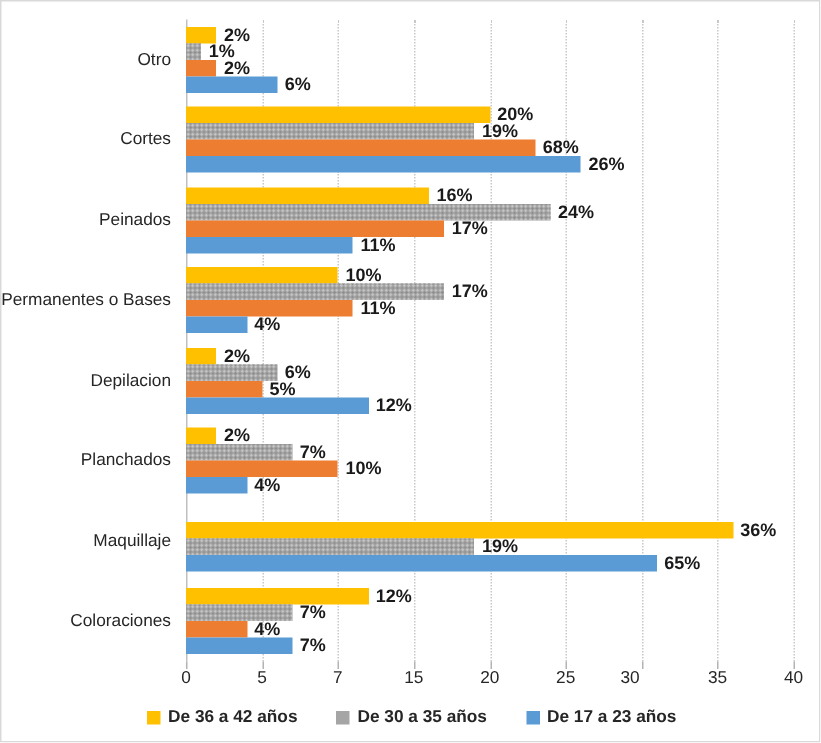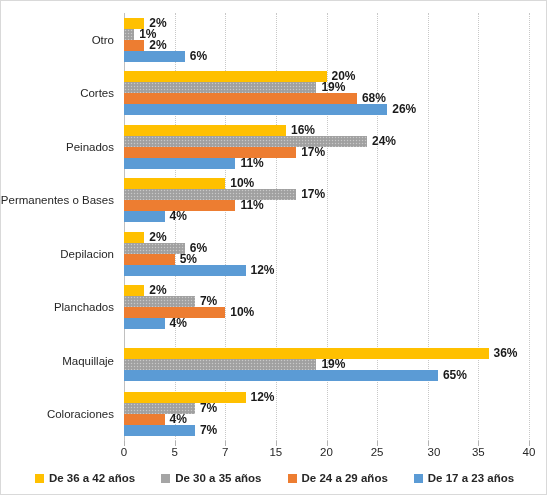--- a/index.html
+++ b/index.html
@@ -329,39 +329,35 @@
       <div class="tick-label" style="left: 50.625px;">5</div>
       <div class="tick-mark" style="left: 101.25px;"></div>
       <div class="tick-label" style="left: 101.25px;">7</div>
       <div class="tick-mark" style="left: 151.875px;"></div>
       <div class="tick-label" style="left: 151.875px;">15</div>
       <div class="tick-mark" style="left: 202.5px;"></div>
       <div class="tick-label" style="left: 202.5px;">20</div>
       <div class="tick-mark" style="left: 253.125px;"></div>
       <div class="tick-label" style="left: 253.125px;">25</div>
       <div class="tick-mark" style="left: 303.75px;"></div>
-      <div class="tick-label" style="left: 310px;">30</div>
+      <div class="tick-label" style="left: 296px;">30</div>
       <div class="tick-mark" style="left: 354.375px;"></div>
       <div class="tick-label" style="left: 354.375px;">35</div>
       <div class="tick-mark" style="left: 405px;"></div>
       <div class="tick-label" style="left: 405px;">40</div>
     </div>
 
   <div id="legend">
       <div class="legend-item">
         <span class="legend-swatch s0"></span>
         <span class="legend-text">De 36 a  42 años</span>
       </div>
       <div class="legend-item">
         <span class="legend-swatch s1"></span>
         <span class="legend-text">De 30 a 35 años</span>
       </div>
       <div class="legend-item">
-        <span class="legend-swatch s2"></span>
-        <span class="legend-text">De 24 a  29 años</span>
-      </div>
-      <div class="legend-item">
         <span class="legend-swatch s3"></span>
         <span class="legend-text">De 17 a  23 años</span>
       </div>
     </div>
 
 </div>
 
 </body></html>

